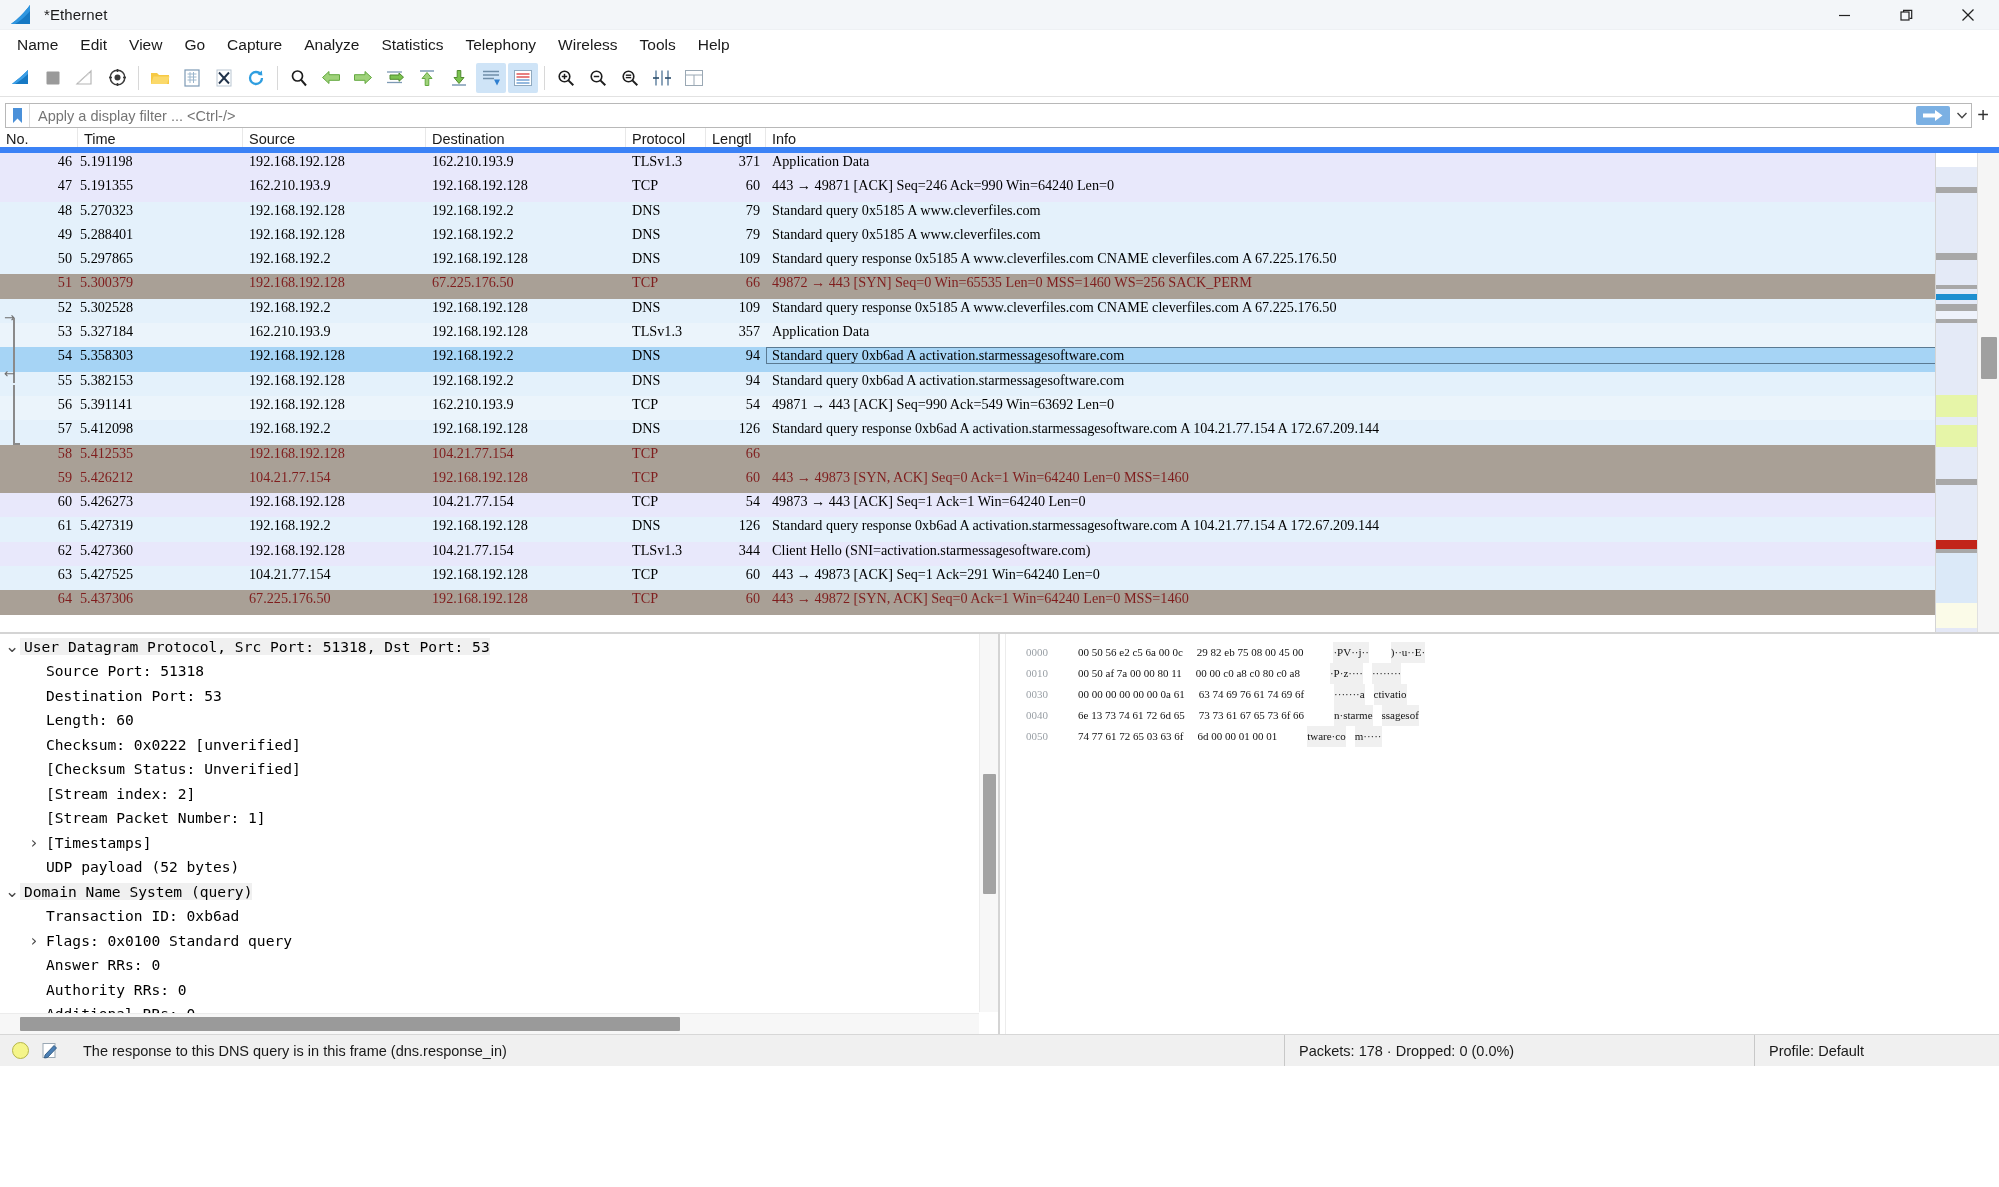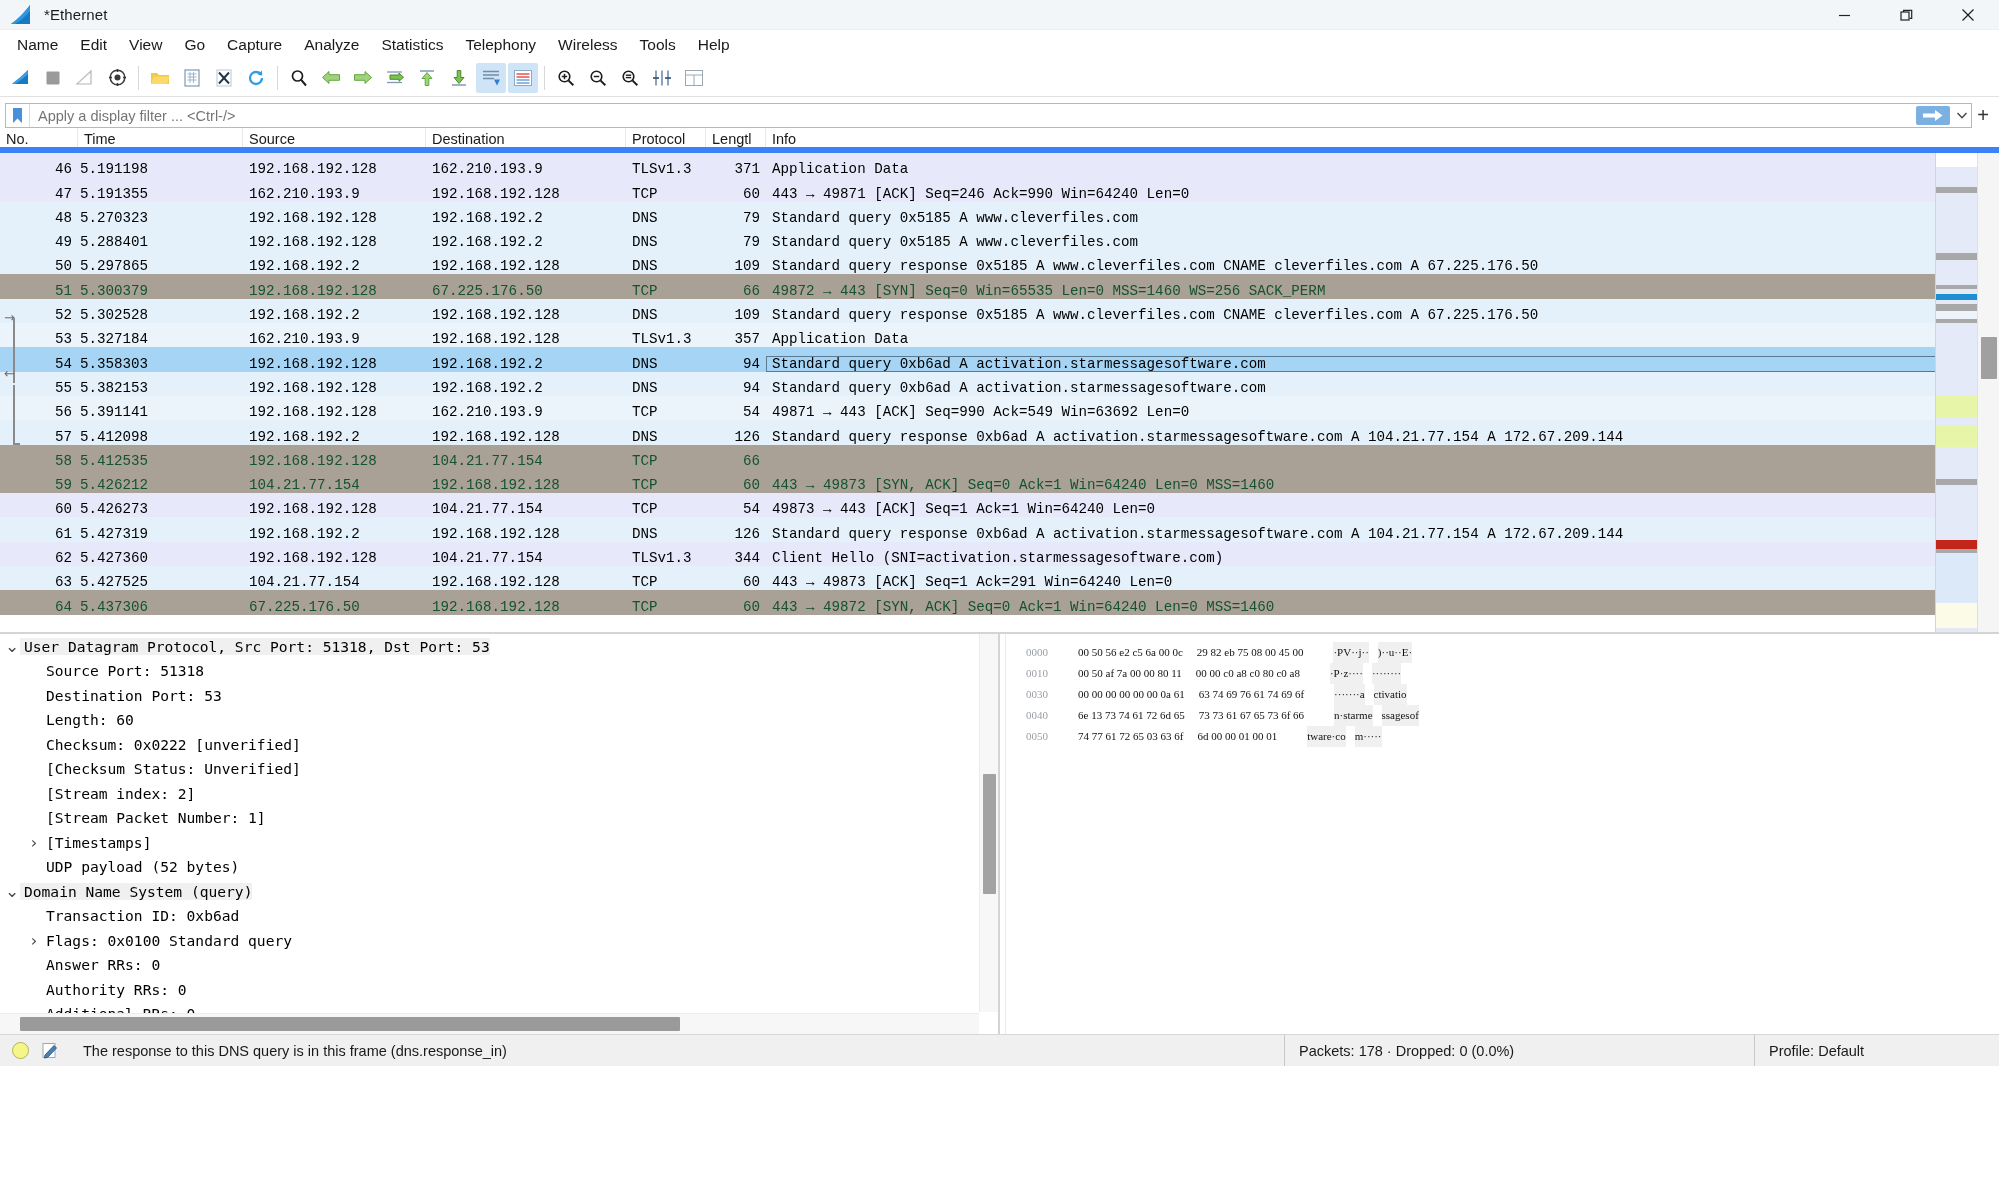--- a/index.html
+++ b/index.html
@@ -148,39 +148,39 @@
   .c-src  { width: 183px; }
   .c-dst  { width: 200px; }
   .c-proto{ width: 80px; }
   .c-len  { width: 60px; }
   .c-info { flex: 1; border-right: none; }
 
   #pl-rows { position: relative; }
   .pl-row {
     display: flex;
     height: 24.3px;
-    font-family: Liberation Mono, monospace;
+    font-family: Liberation Serif, serif;
     font-size: 14.2px;
     color: #000;
-    align-items: flex-end;
+    align-items: flex-start;
     white-space: nowrap;
     cursor: default;
   }
   .pl-row .cell { padding: 0 6px; overflow: hidden; white-space: nowrap; }
   .cell.c-no { width:78px; text-align:right; padding-right:6px; }
   .cell.c-time { width:165px; padding-left:2px; }
   .cell.c-src { width:183px; }
   .cell.c-dst { width:200px; }
   .cell.c-proto { width:80px; }
   .cell.c-len { width:60px; text-align:right; }
   .cell.c-info { flex:1; }
 
   .row-udp   { background:#e8e8fb; }
   .row-dns   { background:#e4f1fb; }
-  .row-tcpbad{ background:#a9a096; color:#14532d; }
+  .row-tcpbad{ background:#a9a096; color:#7f1d1d; }
   .row-tls   { background:#ebf4fb; }
   .row-sel   { background:#a6d4f5; }
   .row-sel .cell.c-info {
     outline: 1px solid #5a7a92;
     outline-offset: -1px;
   }
 
   
   #pl-gutter {
     position:absolute; left:0; top:25px; width:22px; bottom:0;
@@ -842,21 +842,21 @@
       <div id="det-vthumb" style="top:140px;height:120px;"></div>
     </div>
     <div id="det-hscroll">
       <div id="det-hthumb" style="left:20px;width:660px;"></div>
     </div>
   </div>
 
   <div id="bytes-pane">
     <div id="bytes-left-edge"></div>
     <div id="hex-rows">
-        <div class="hex-row"><span class="hex-off">0000</span><span class="hex-bytes">00 50 56 e2 c5 6a 00 0c</span><span class="hex-gap"></span><span class="hex-bytes">29 82 eb 75 08 00 45 00</span><span class="hex-ascii">·PV··j··</span><span class="hex-ascii" style="margin-left: 9px;">)··u··E·</span></div>
+        <div class="hex-row"><span class="hex-off">0000</span><span class="hex-bytes">00 50 56 e2 c5 6a 00 0c</span><span class="hex-gap"></span><span class="hex-bytes">29 82 eb 75 08 00 45 00</span><span class="hex-ascii">·PV··j··</span><span class="hex-ascii" style="margin-left: 22px;">)··u··E·</span></div>
         <div class="hex-row"><span class="hex-off">0010</span><span class="hex-bytes">00 50 af 7a 00 00 80 11</span><span class="hex-gap"></span><span class="hex-bytes">00 00 c0 a8 c0 80 c0 a8</span><span class="hex-ascii">·P·z····</span><span class="hex-ascii" style="margin-left: 9px;">········</span></div>
         <div class="hex-row"><span class="hex-off">0030</span><span class="hex-bytes">00 00 00 00 00 00 0a 61</span><span class="hex-gap"></span><span class="hex-bytes">63 74 69 76 61 74 69 6f</span><span class="hex-ascii">·······a</span><span class="hex-ascii" style="margin-left: 9px;">ctivatio</span></div>
         <div class="hex-row"><span class="hex-off">0040</span><span class="hex-bytes">6e 13 73 74 61 72 6d 65</span><span class="hex-gap"></span><span class="hex-bytes">73 73 61 67 65 73 6f 66</span><span class="hex-ascii">n·starme</span><span class="hex-ascii" style="margin-left: 9px;">ssagesof</span></div>
         <div class="hex-row"><span class="hex-off">0050</span><span class="hex-bytes">74 77 61 72 65 03 63 6f</span><span class="hex-gap"></span><span class="hex-bytes">6d 00 00 01 00 01</span><span class="hex-ascii">tware·co</span><span class="hex-ascii" style="margin-left: 9px;">m·····</span></div>
       </div>
   </div>
 
 </div>
 
 <div id="statusbar">

